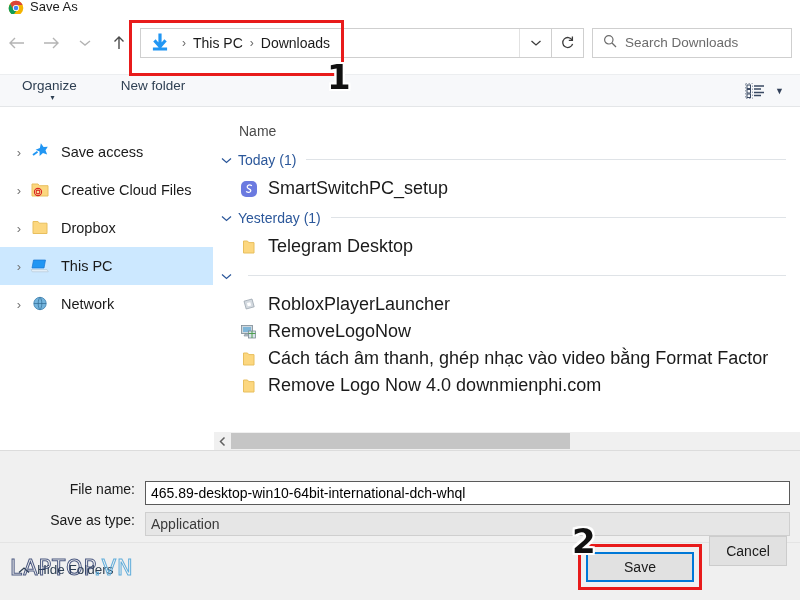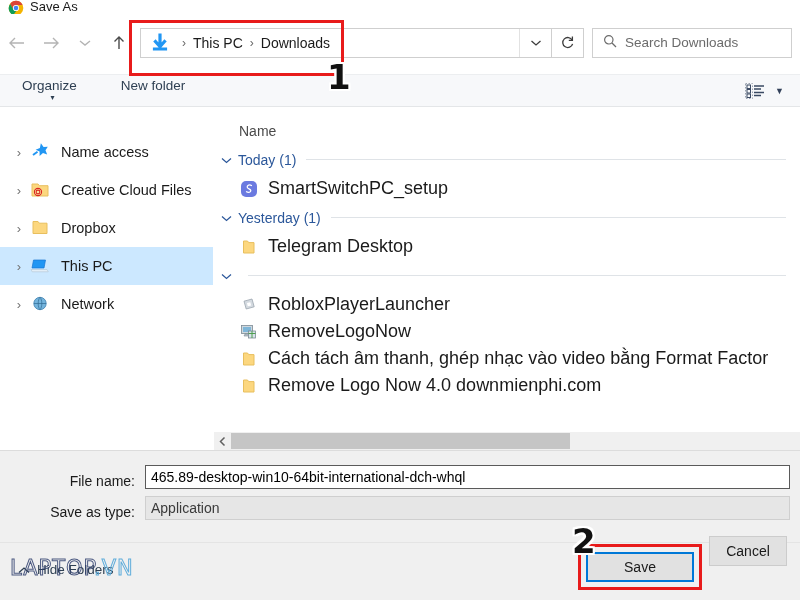--- a/index.html
+++ b/index.html
@@ -133,21 +133,21 @@
   }
   .hs-arrow { width: 17px; height: 18px; display: flex; align-items: center; justify-content: center;
     color: #606060; font-size: 11px; flex: none; }
   .hs-thumb { height: 16px; width: 339px; background: #c5c5c5; }
 
   
   .formarea {
     position: absolute; left: 0; top: 450px; width: 800px; height: 92px;
     background: #f0f0f0; border-top: 1px solid #dcdcdc;
   }
-  .form-row { position: absolute; display: flex; align-items: flex-end; }
+  .form-row { position: absolute; display: flex; align-items: flex-start; margin-top: 16px; }
   .form-label {
     width: 145px; text-align: right; padding-right: 10px;
     font-size: 14px; color: #1a1a1a; white-space: nowrap;
   }
   .fname-input {
     width: 645px; height: 24px; background: #ffffff; border: 1px solid #5a5a5a;
     display: flex; align-items: center; padding-left: 5px;
     font-size: 14px; color: #000000; overflow: hidden; white-space: nowrap;
   }
   .ftype-input {
@@ -302,21 +302,21 @@
     <div class="sidebar">
 
       <div class="side-row">
         <span class="side-chev">›</span>
         <span class="side-ico">
           <svg width="20" height="19" viewBox="0 0 20 19">
             <path d="M12.5 1.5l1.8 4.4 4.2.6-3 3 .8 4.4-3.8-2.3-3.9 2.1.9-4.3L6 6.9l4.5-.9z" fill="#2196f3" transform="rotate(-12 10 9)"></path>
             <path d="M3 13l4.5-3.2" stroke="#2196f3" stroke-width="2"></path>
           </svg>
         </span>
-        <span class="side-label">Name access</span>
+        <span class="side-label">Save access</span>
       </div>
 
       <div class="side-row">
         <span class="side-chev">›</span>
         <span class="side-ico">
           <svg width="20" height="19" viewBox="0 0 20 19">
             <path d="M2 4h6l1.4 1.7H18V16H2z" fill="#fcd77f" stroke="#e8bf5e"></path>
             <circle cx="8" cy="12" r="4.3" fill="#fbe2a0"></circle>
             <circle cx="8" cy="12" r="3.6" fill="none" stroke="#d9281f" stroke-width="1.1"></circle>
             <circle cx="8" cy="12" r="1.9" fill="none" stroke="#d9281f" stroke-width="1.1"></circle>

